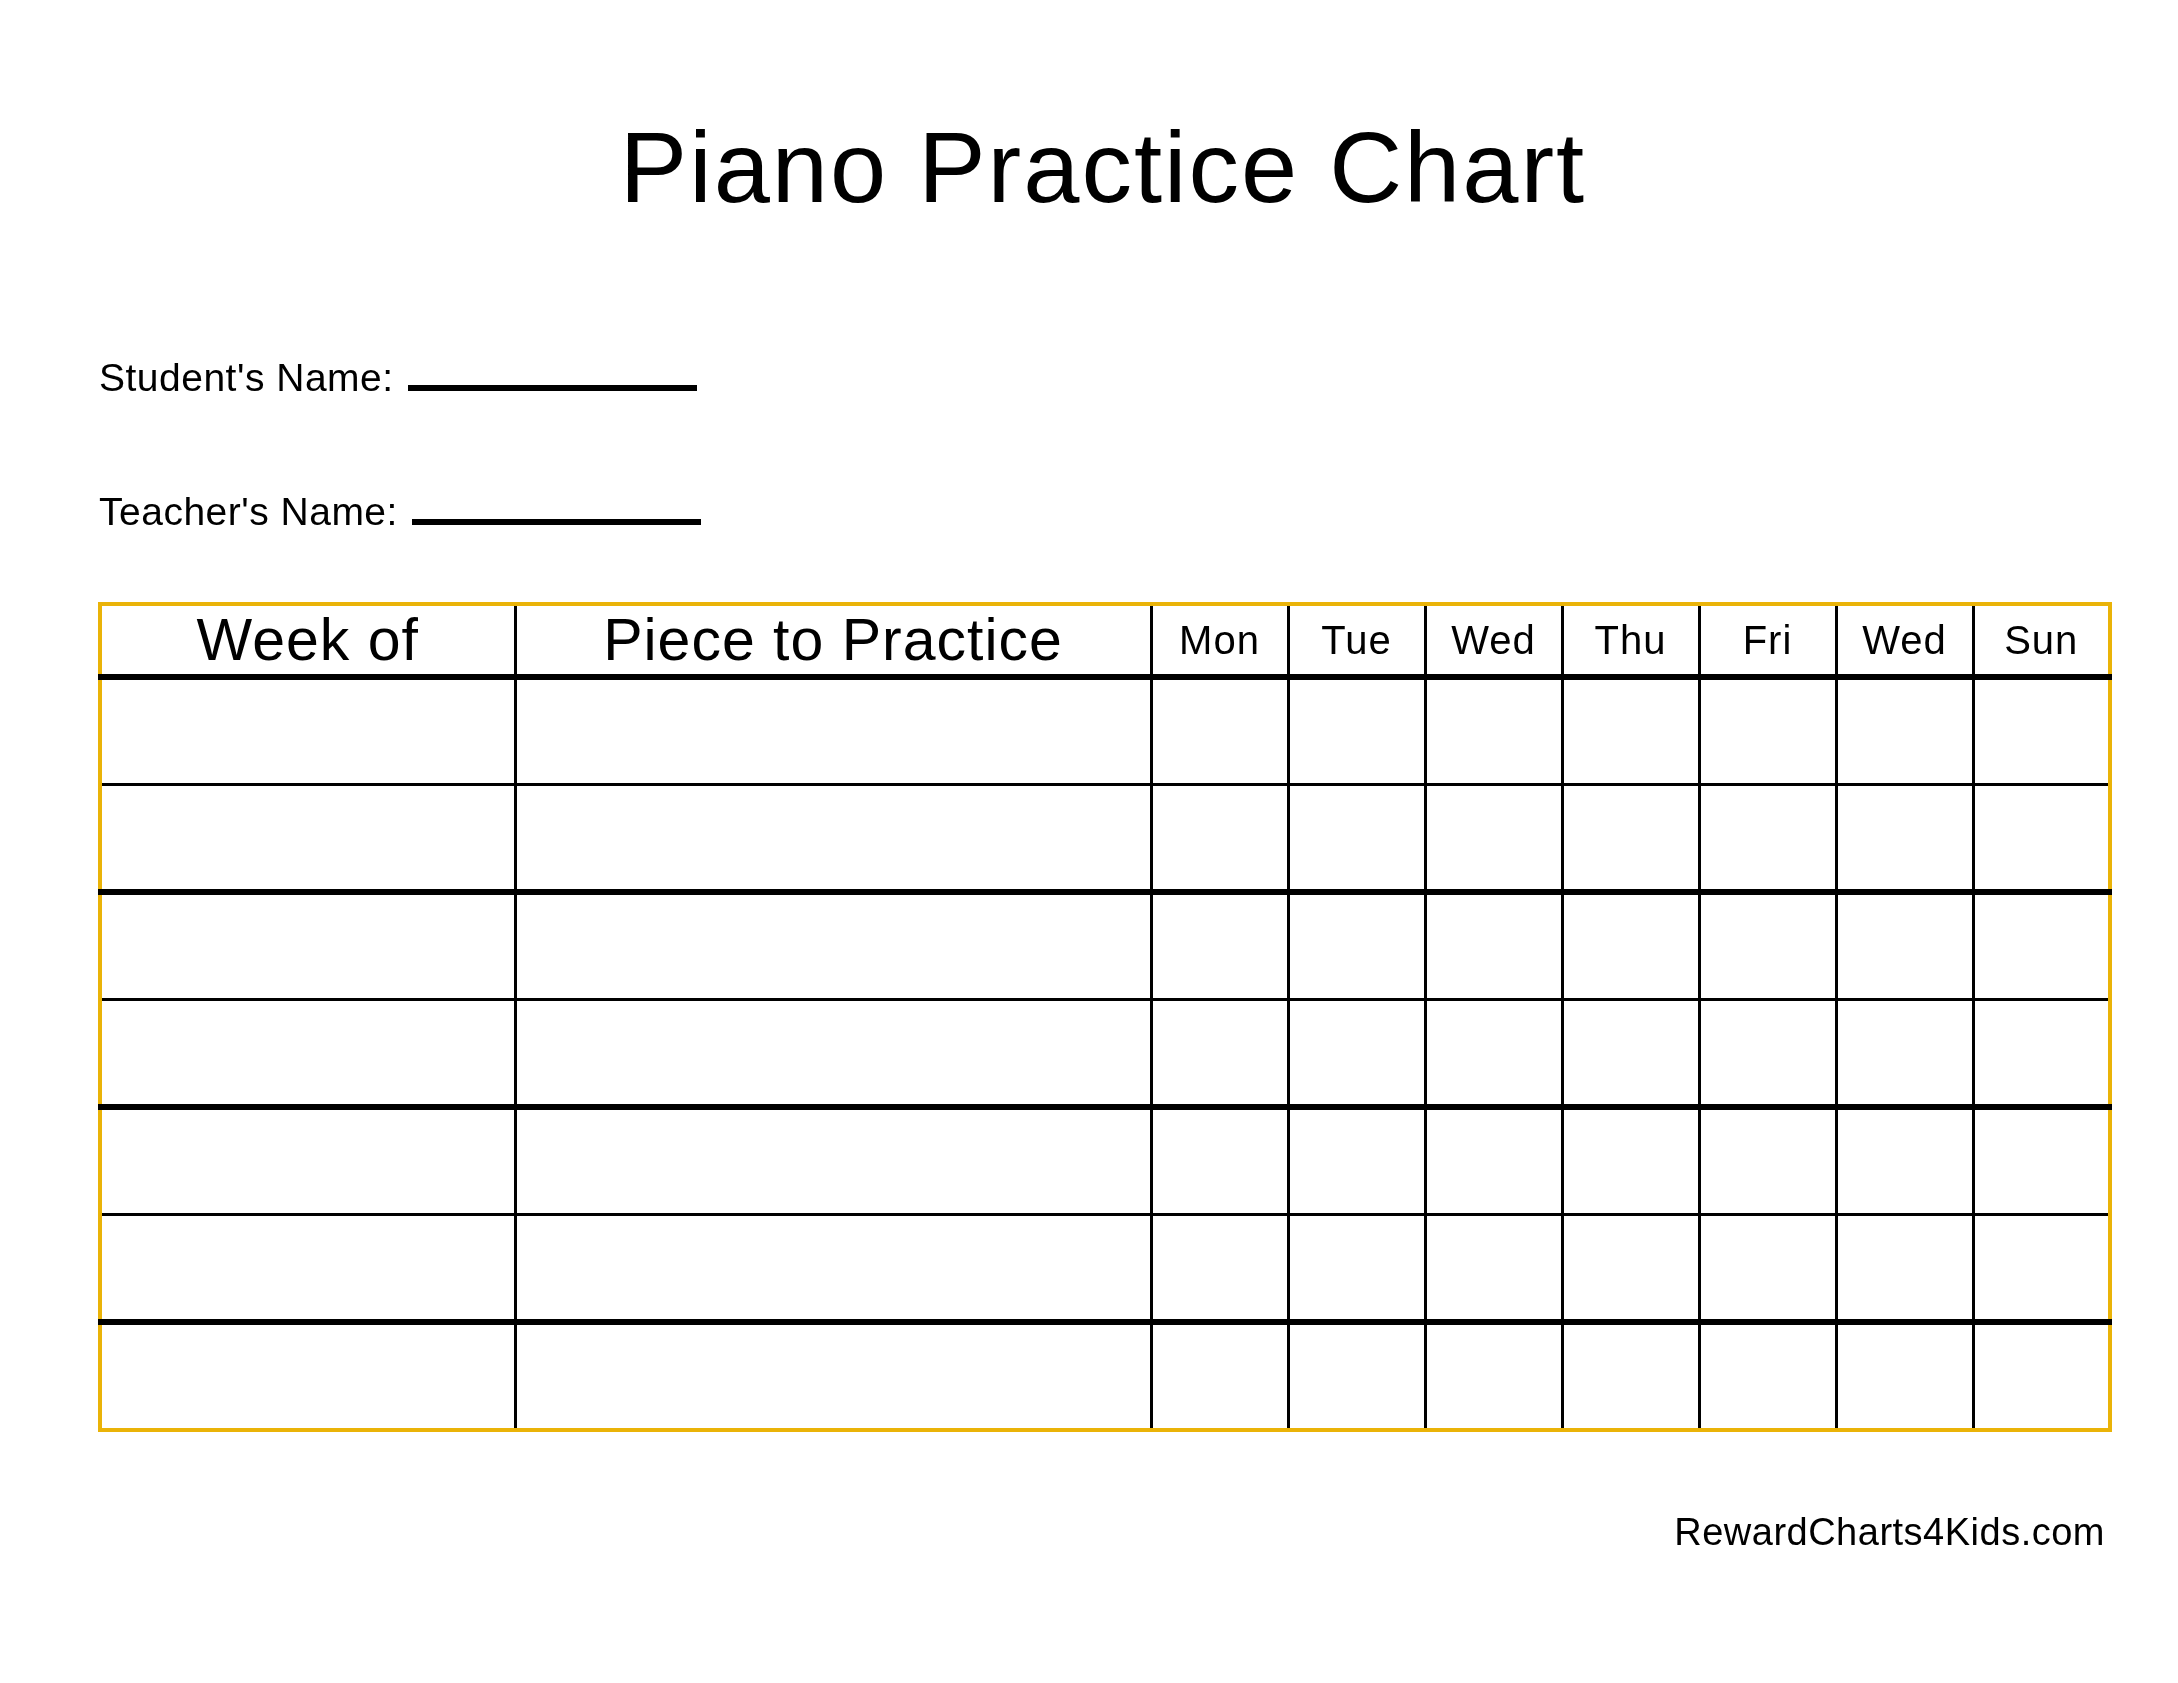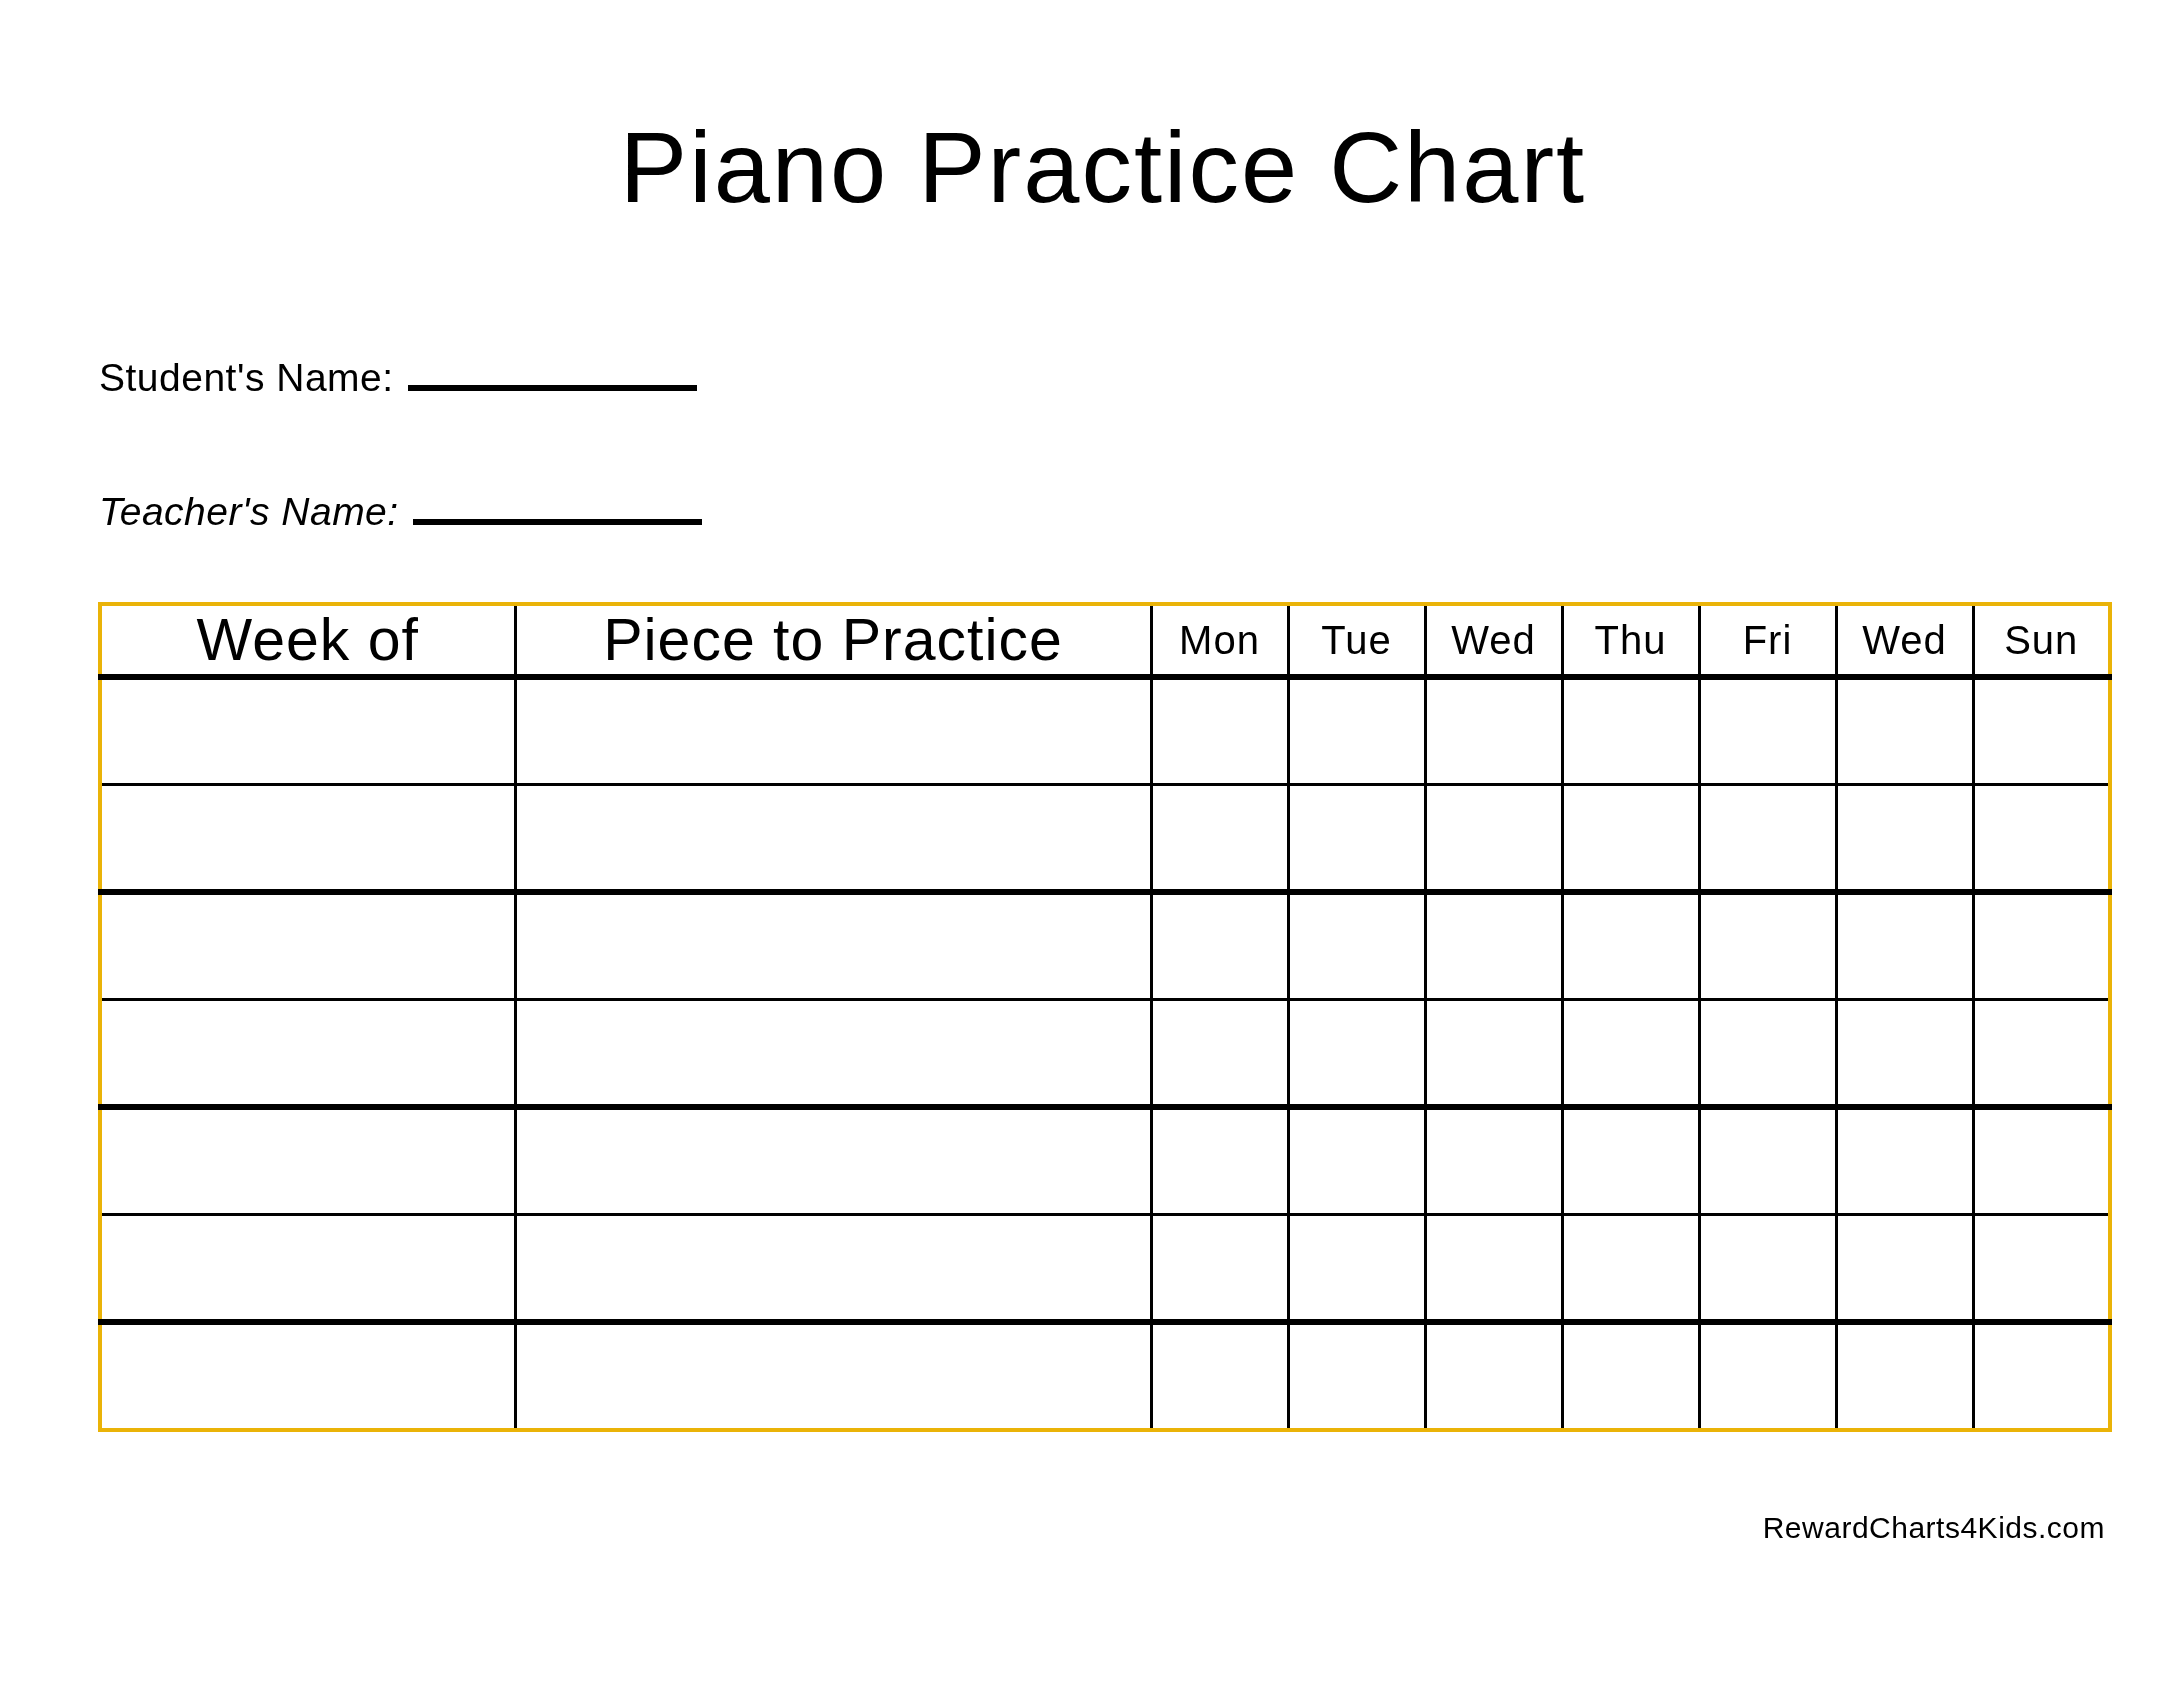--- a/index.html
+++ b/index.html
@@ -31,21 +31,21 @@
   }
   .name-row {
     position: absolute;
     left: 99px;
     font-size: 39px;
     line-height: 1;
     white-space: nowrap;
     letter-spacing: 0.5px;
   }
   .name-row.student { top: 358px; }
-  .name-row.teacher { top: 492px; font-style: italic; }
+  .name-row.teacher { top: 492px; }
   .blank-line {
     display: inline-block;
     width: 289px;
     height: 10px;
     margin-left: 14px;
     border-bottom: 6px solid #000000;
   }
   table.practice-table {
     position: absolute;
     left: 98px;
@@ -74,21 +74,21 @@
     font-size: 59px;
   }
   .practice-table tbody td { height: 103px; }
   .practice-table tbody tr:nth-child(even) td {
     border-bottom: 6px solid #000000;
   }
   .footer-credit {
     position: absolute;
     top: 1513px;
     right: 101px;
-    font-size: 30px;
+    font-size: 38px;
     line-height: 1;
     letter-spacing: 0.5px;
   }
 </style>
 </head>
 <body>
 
 <div class="page">
 
   <h1 class="page-title">Piano Practice Chart</h1>

